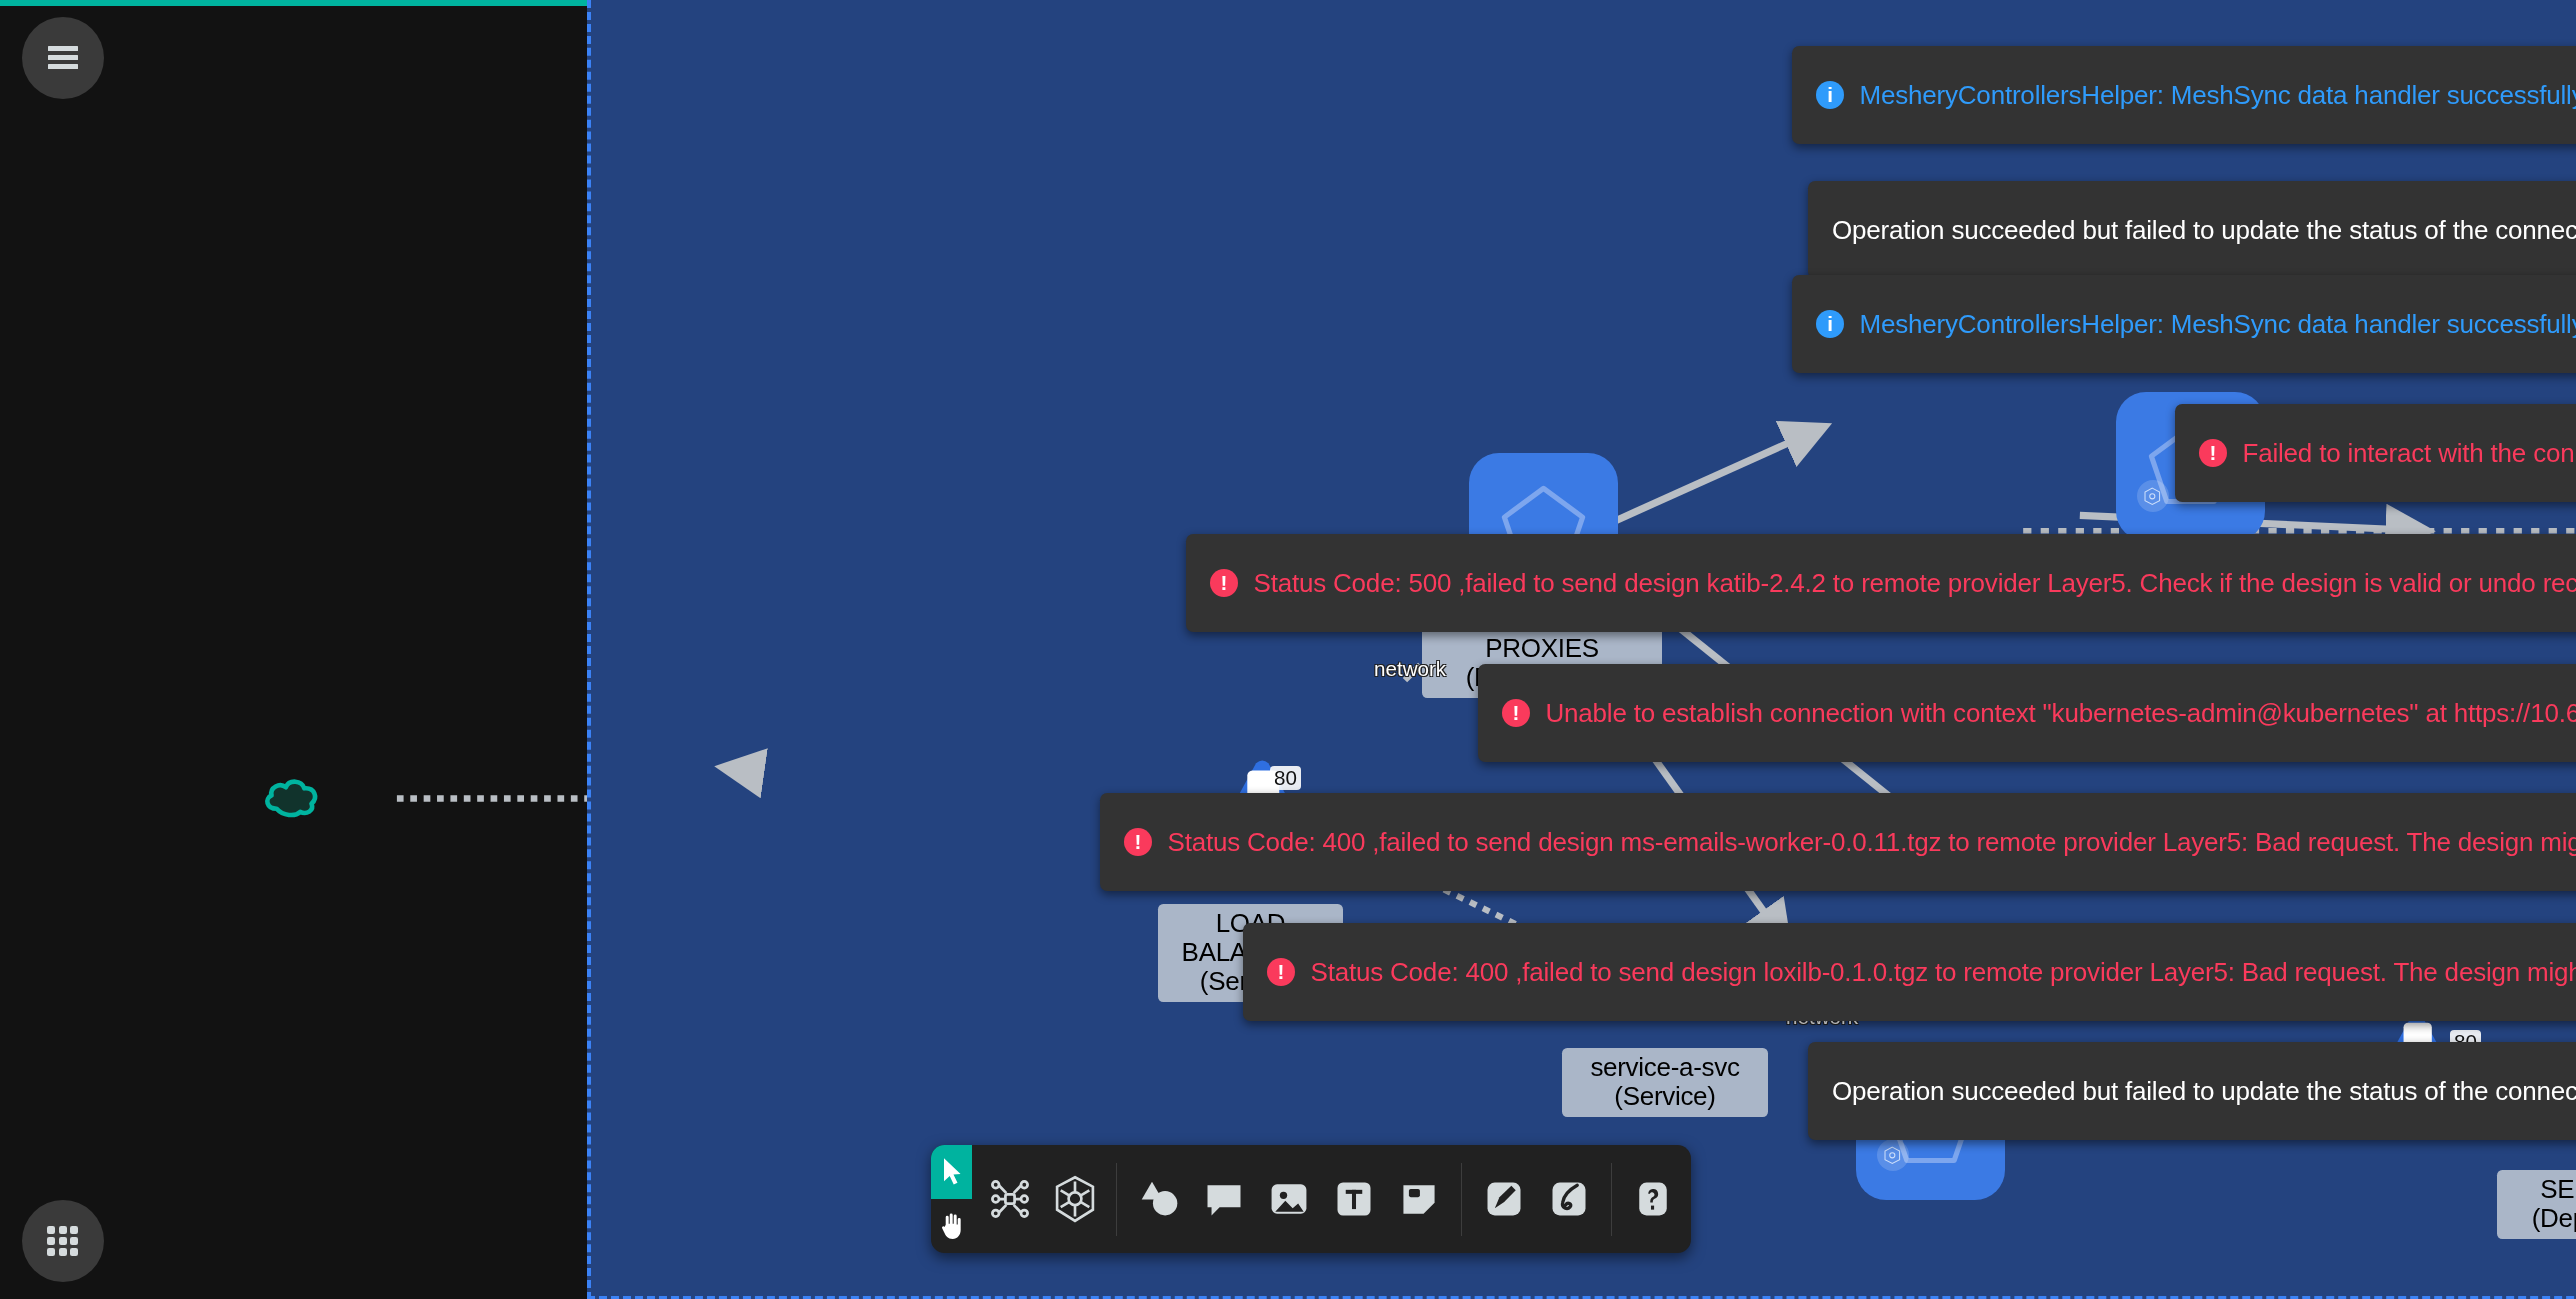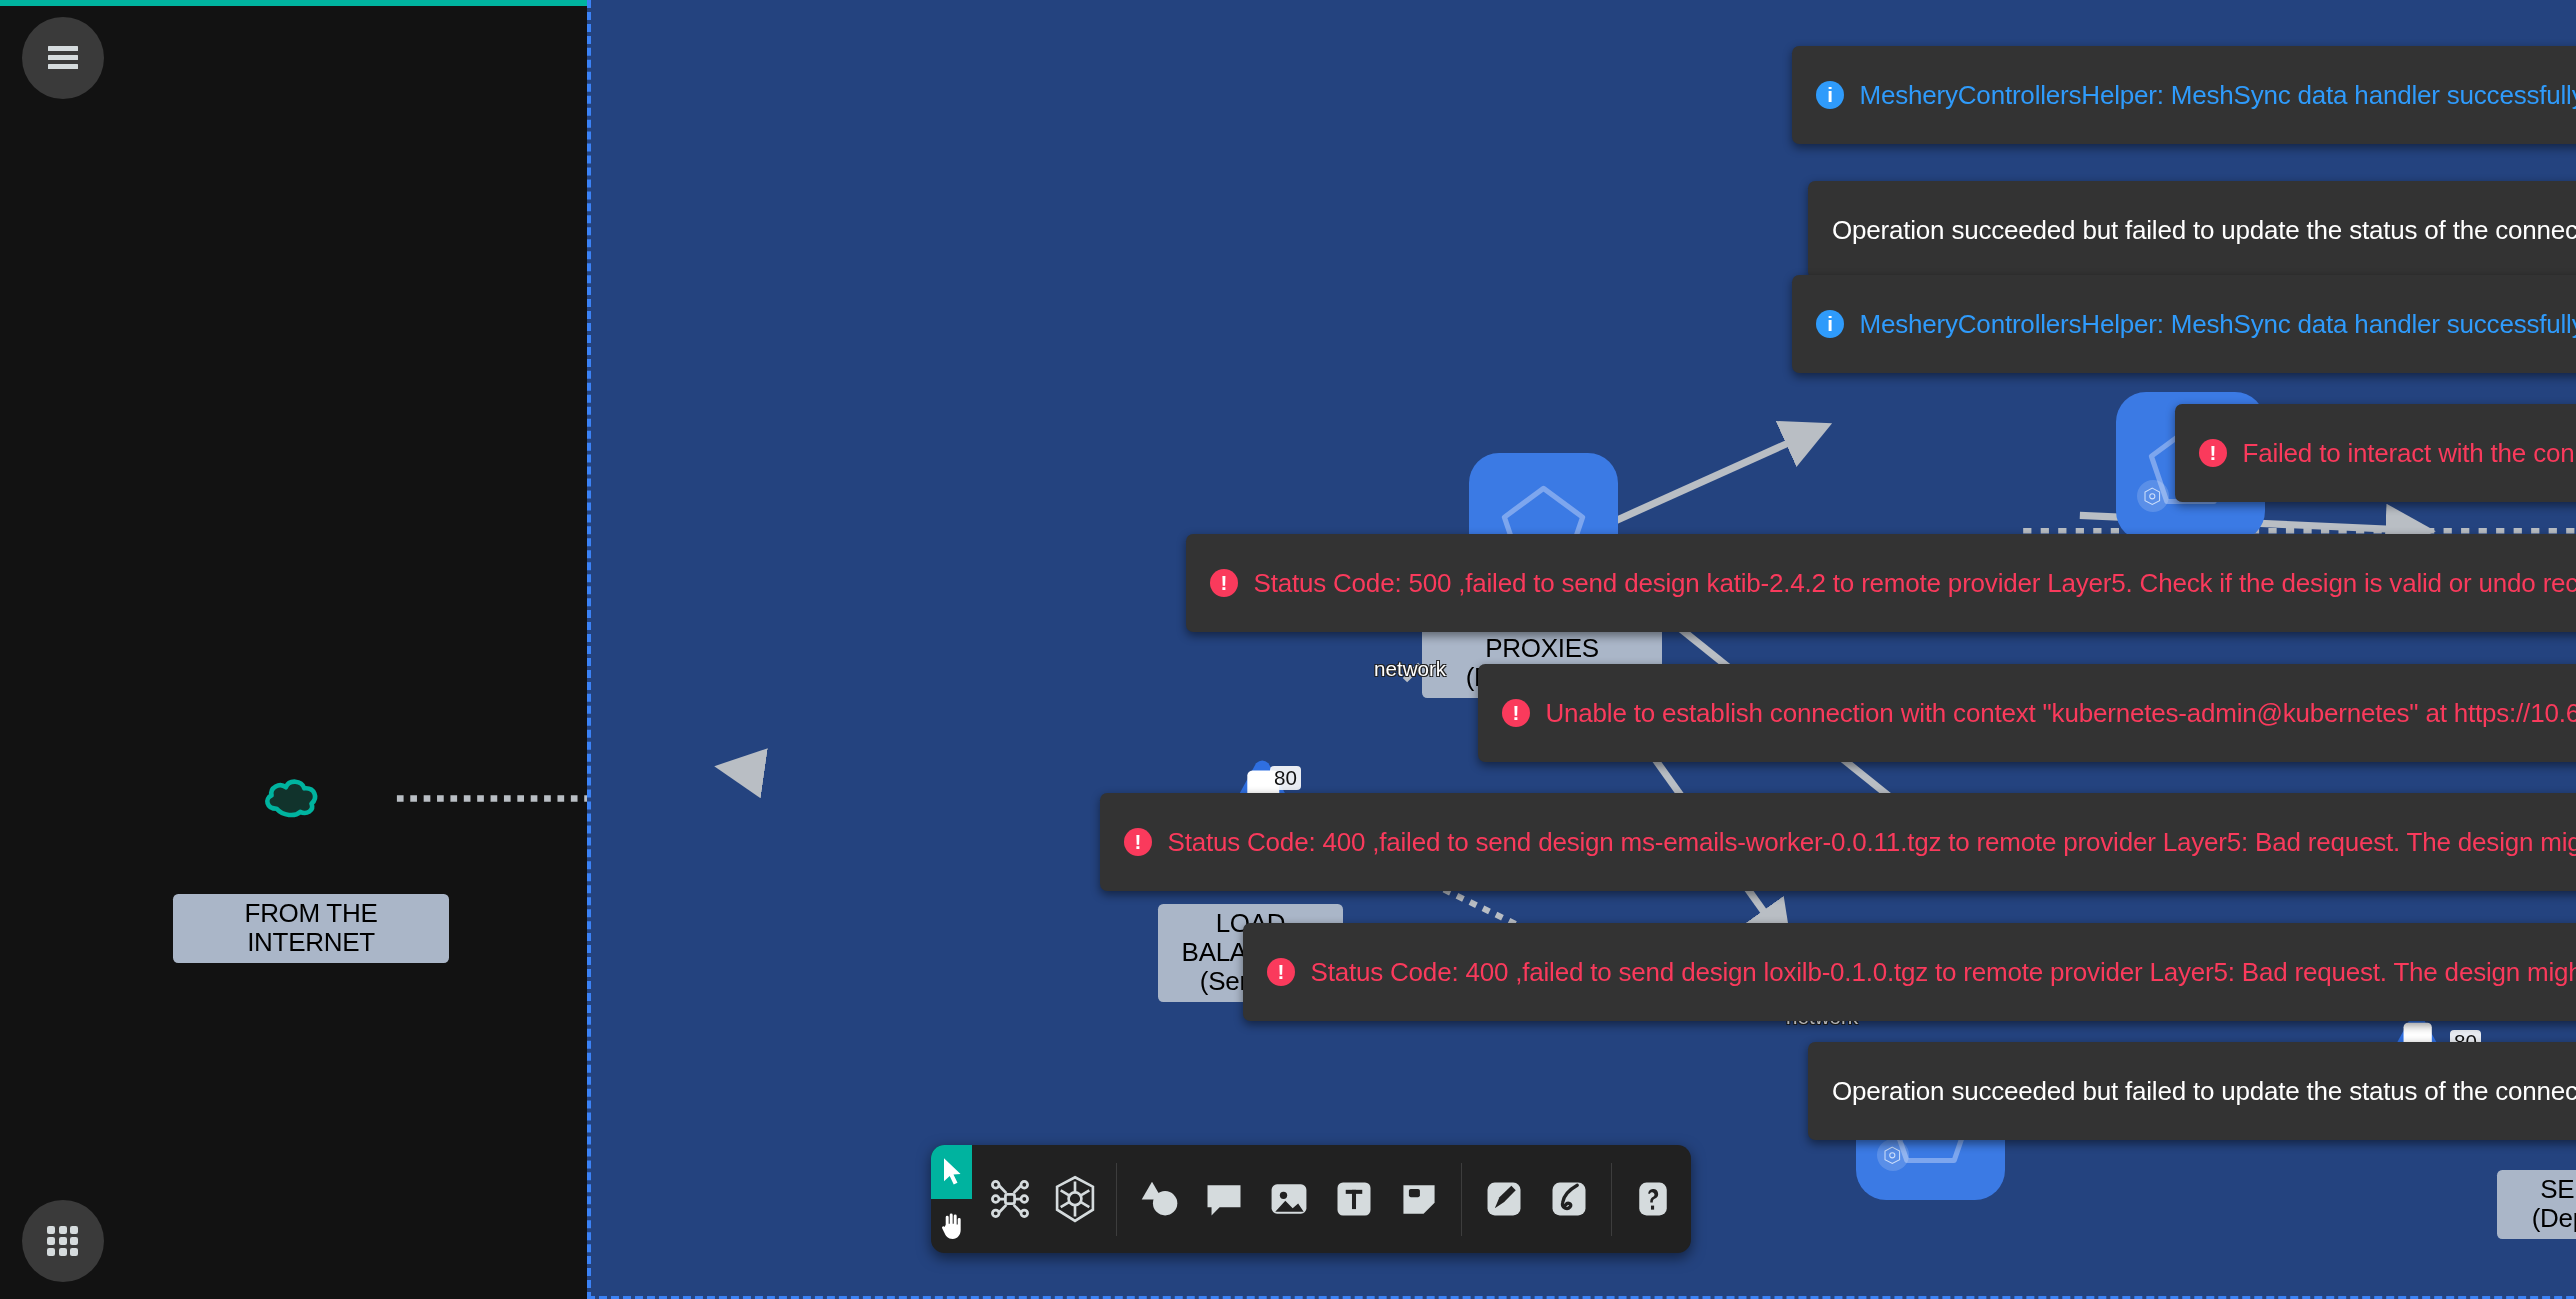--- a/index.html
+++ b/index.html
@@ -150,21 +150,20 @@
         <i></i>
         <i></i>
     </div>
   </div>
 
   <div class="cloud-node" style="left:260px; top:773px;">
     <svg width="62" height="46" viewBox="0 0 120 90">
       <path d="M32 70 C12 70 8 50 22 44 C18 28 38 18 50 28 C56 12 82 14 86 30 C106 28 114 48 100 60 C106 74 90 82 78 76 C68 86 44 84 32 70 Z" fill="#11332c" stroke="#00b39f" stroke-width="9" stroke-linejoin="round"></path>
     </svg>
   </div>
-  <div class="node-label" style="left:173px; top:894px; width:276px;">FROM THE INTERNET</div>
 
   <svg style="position:absolute;left:330px;top:783px;width:422px;height:31px" viewBox="0 0 820 60" width="422" height="31">
     <line x1="130" y1="30" x2="810" y2="30" stroke="#b9bec4" stroke-width="13" stroke-dasharray="13 13"></line>
   </svg>
 
   <div id="canvas">
     <div class="canvas-inner">
 
       <svg class="edges" viewBox="0 0 4416 2523" width="2275" height="1300">
         <defs>
@@ -255,20 +254,22 @@
             <rect x="38" y="104" width="142" height="14" fill="#fff"></rect>
             <rect x="38" y="104" width="14" height="28" fill="#fff"></rect>
             <rect x="166" y="104" width="14" height="28" fill="#fff"></rect>
             <rect x="22" y="124" width="62" height="58" rx="10" fill="#fff"></rect>
             <rect x="134" y="124" width="62" height="58" rx="10" fill="#fff"></rect>
           </svg>
           <div class="port-badge" style="left:62px; top:47px;">80</div>
         </div>
       </div>
       <div class="edge-tag" style="left:1195px; top:1005px;">network</div>
+      <div class="node-label" style="left:971px; top:1048px; width:206px;">service-a-svc
+(Service)</div>
 
       <div class="node" style="left:1265px; top:1051px;">
         <div class="node-icon">
           <svg width="103" height="103" viewBox="0 0 100 100">
             <path d="M50 12 L88 40 L73 84 L27 84 L12 40 Z" fill="none" stroke="#7da6ee" stroke-width="5" stroke-linejoin="round"></path>
           </svg>
           <div class="k8s-badge">
             <svg width="20.6" height="20.6" viewBox="0 0 24 24" fill="none" stroke="#cfe0fb" stroke-width="1.2">
               <polygon points="12,2.5 20.5,7 20.5,17 12,21.5 3.5,17 3.5,7"></polygon>
                 <circle cx="12" cy="12" r="3"></circle>

